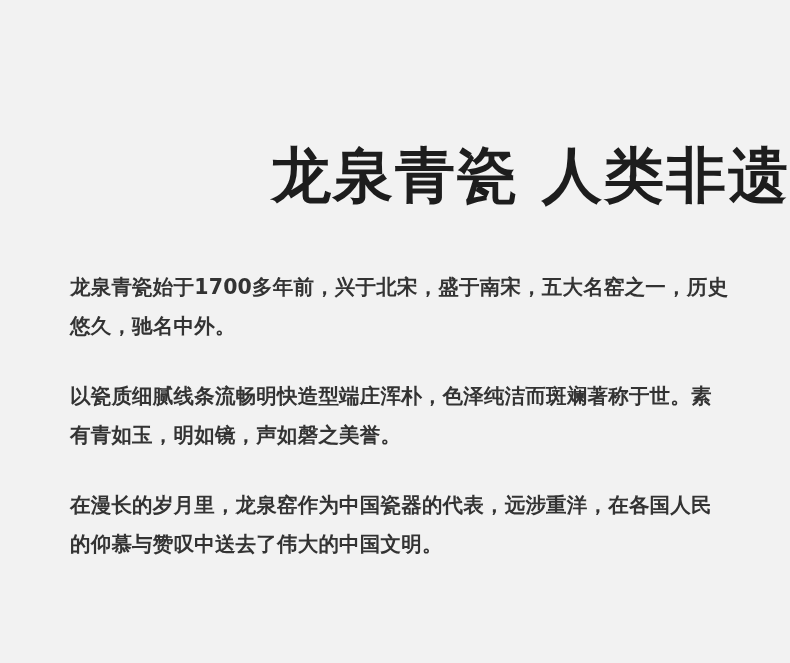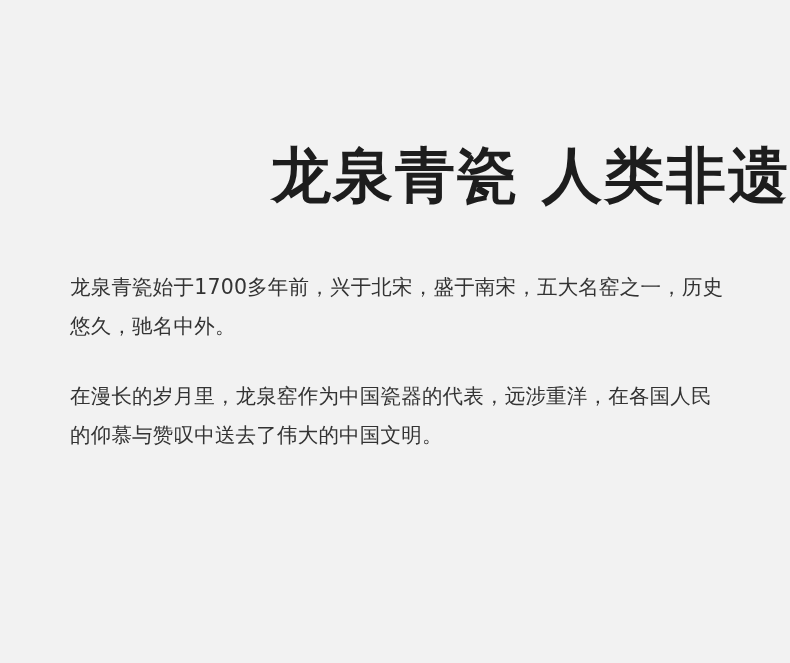--- a/index.html
+++ b/index.html
@@ -41,30 +41,32 @@
     width: 660px;
   }
   .para {
     font-family: "DejaVu Sans", sans-serif;
     font-size: 20.5px;
     line-height: 39px;
     color: #333333;
     letter-spacing: 0.2px;
     margin: 0 0 31px 0;
     text-align: left;
+    font-weight: bold;
   }
   .para:last-child {
     margin-bottom: 18px;
   }
 </style>
 </head>
 <body>
 
 <div class="page">
 
   <h1 class="title">龙泉青瓷 人类非遗</h1>
 
   <div class="body-block">
     <p class="para">龙泉青瓷始于1700多年前，兴于北宋，盛于南宋，五大名窑之一，历史悠久，驰名中外。</p>
+    <p class="para">以瓷质细腻线条流畅明快造型端庄浑朴，色泽纯洁而斑斓著称于世。素有青如玉，明如镜，声如磬之美誉。</p>
     <p class="para">在漫长的岁月里，龙泉窑作为中国瓷器的代表，远涉重洋，在各国人民的仰慕与赞叹中送去了伟大的中国文明。</p>
   </div>
 
 </div>
 
 </body></html>

